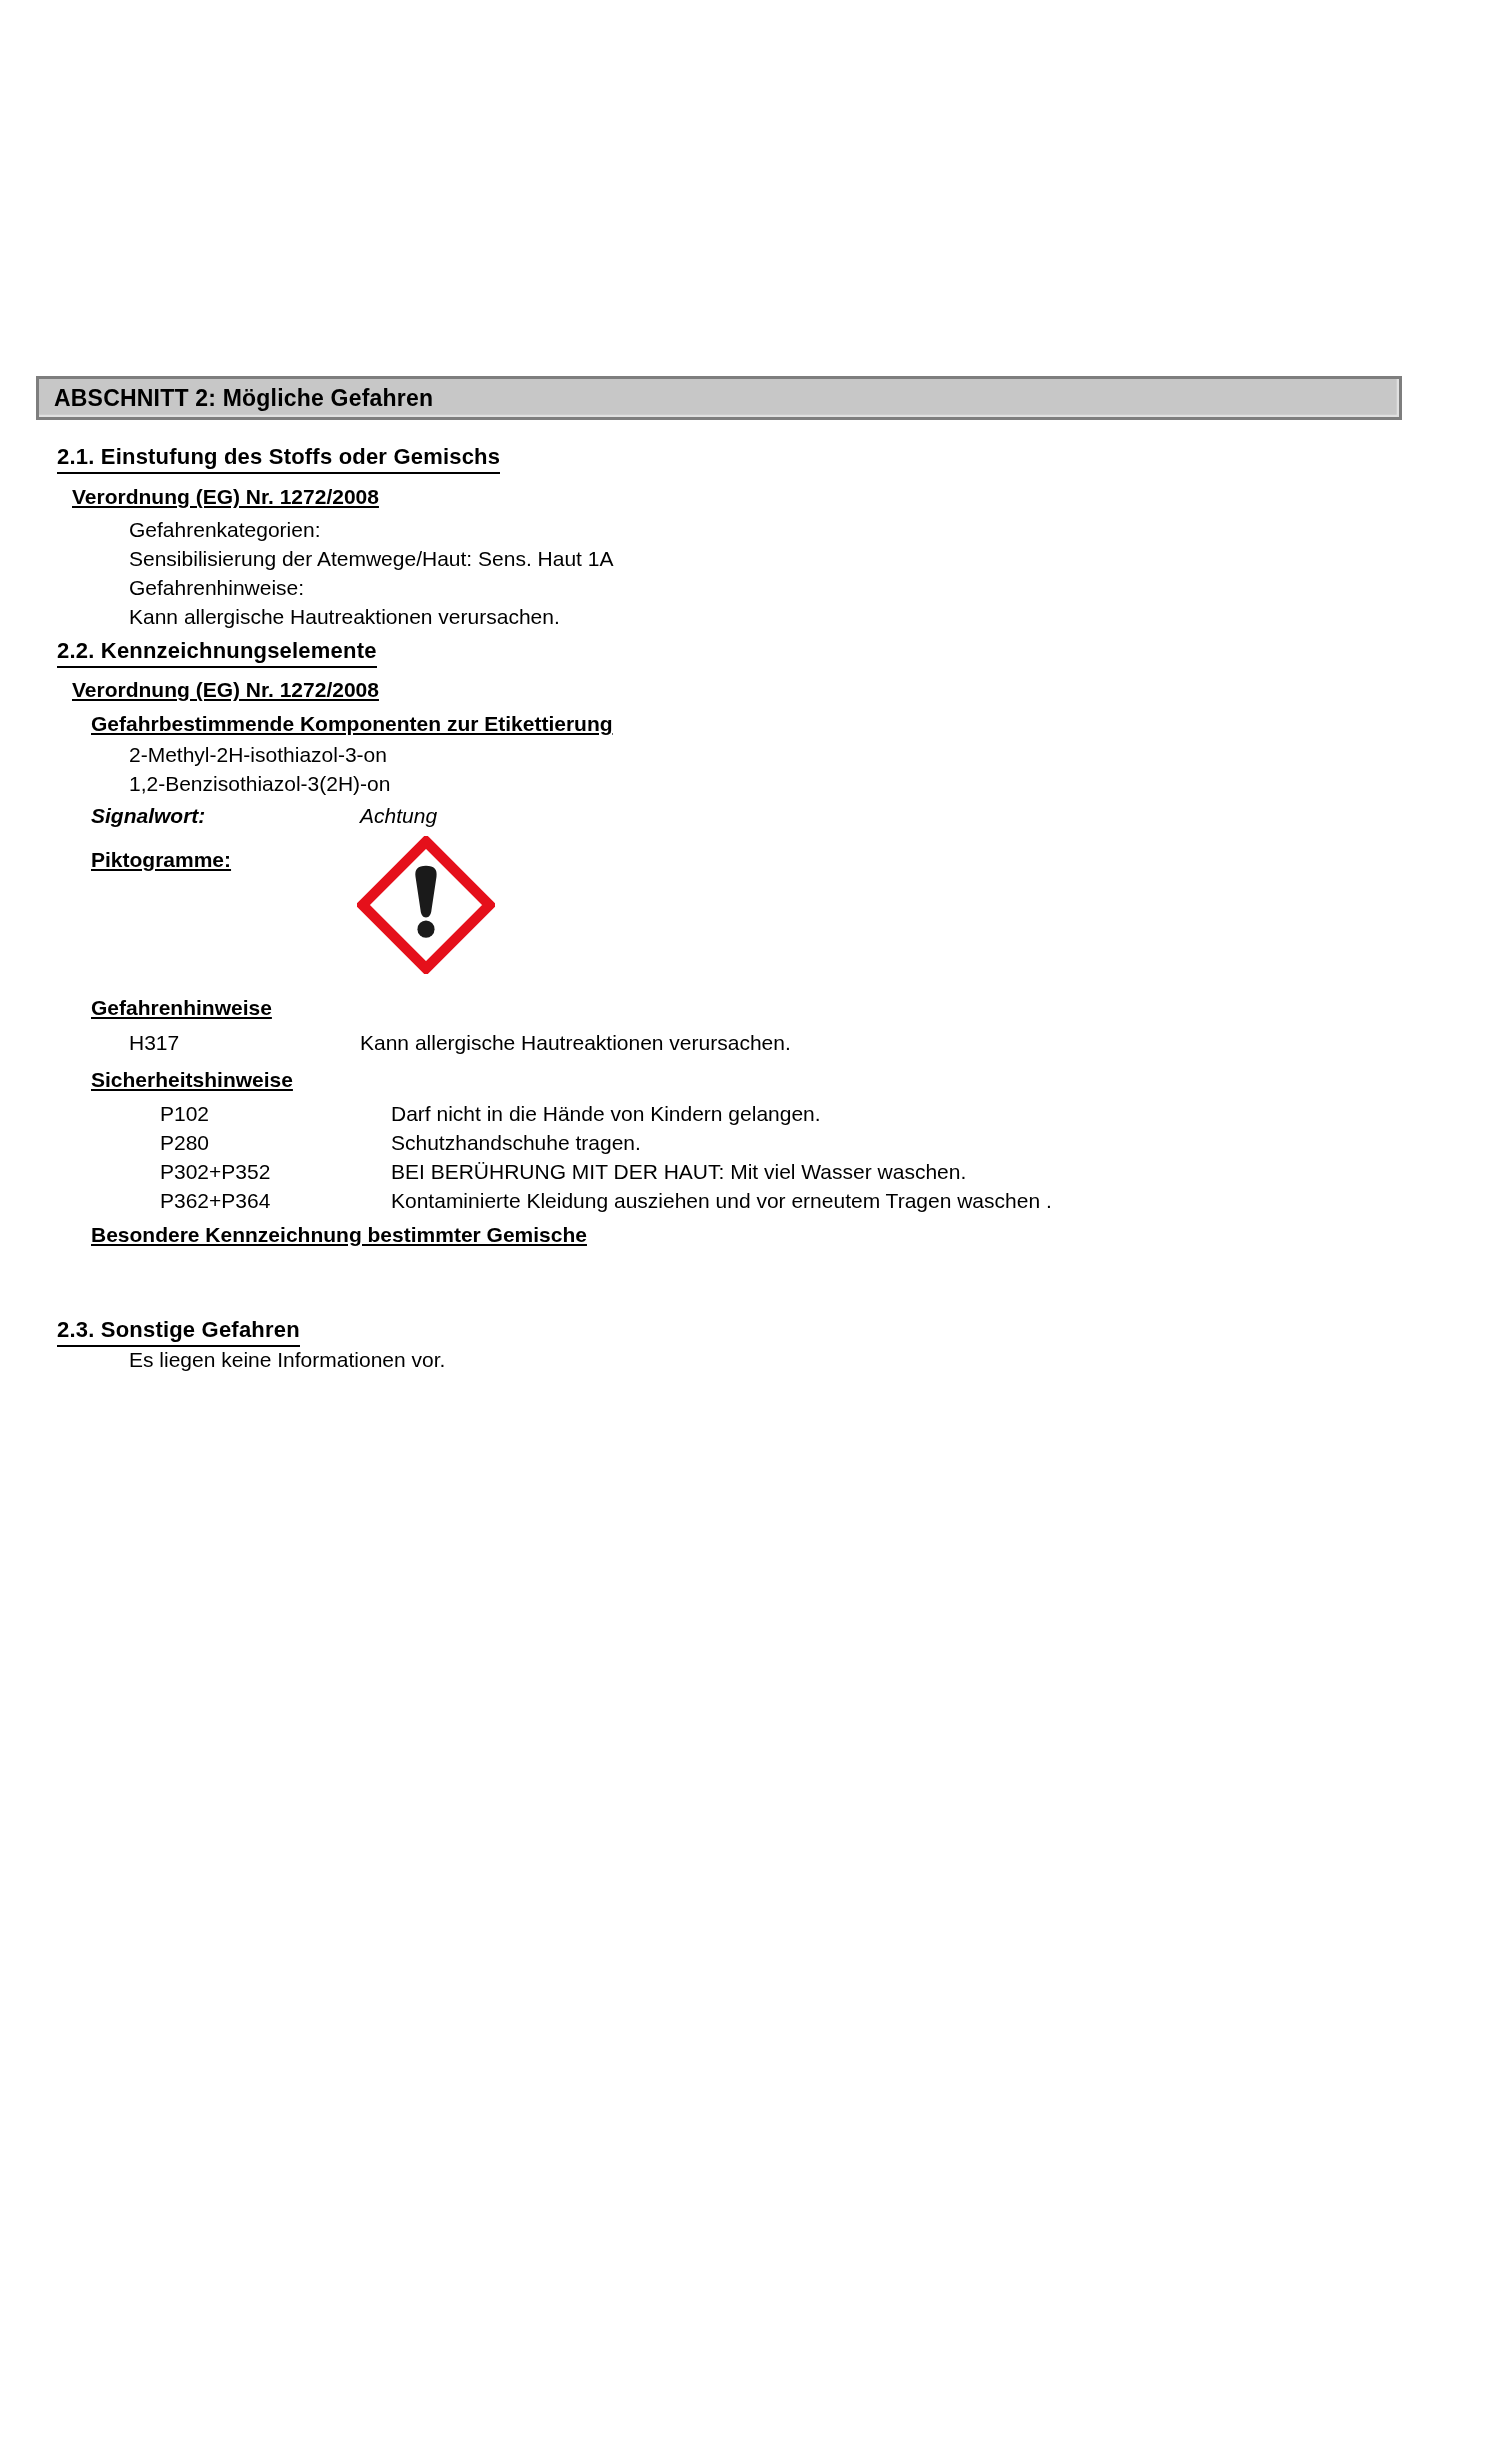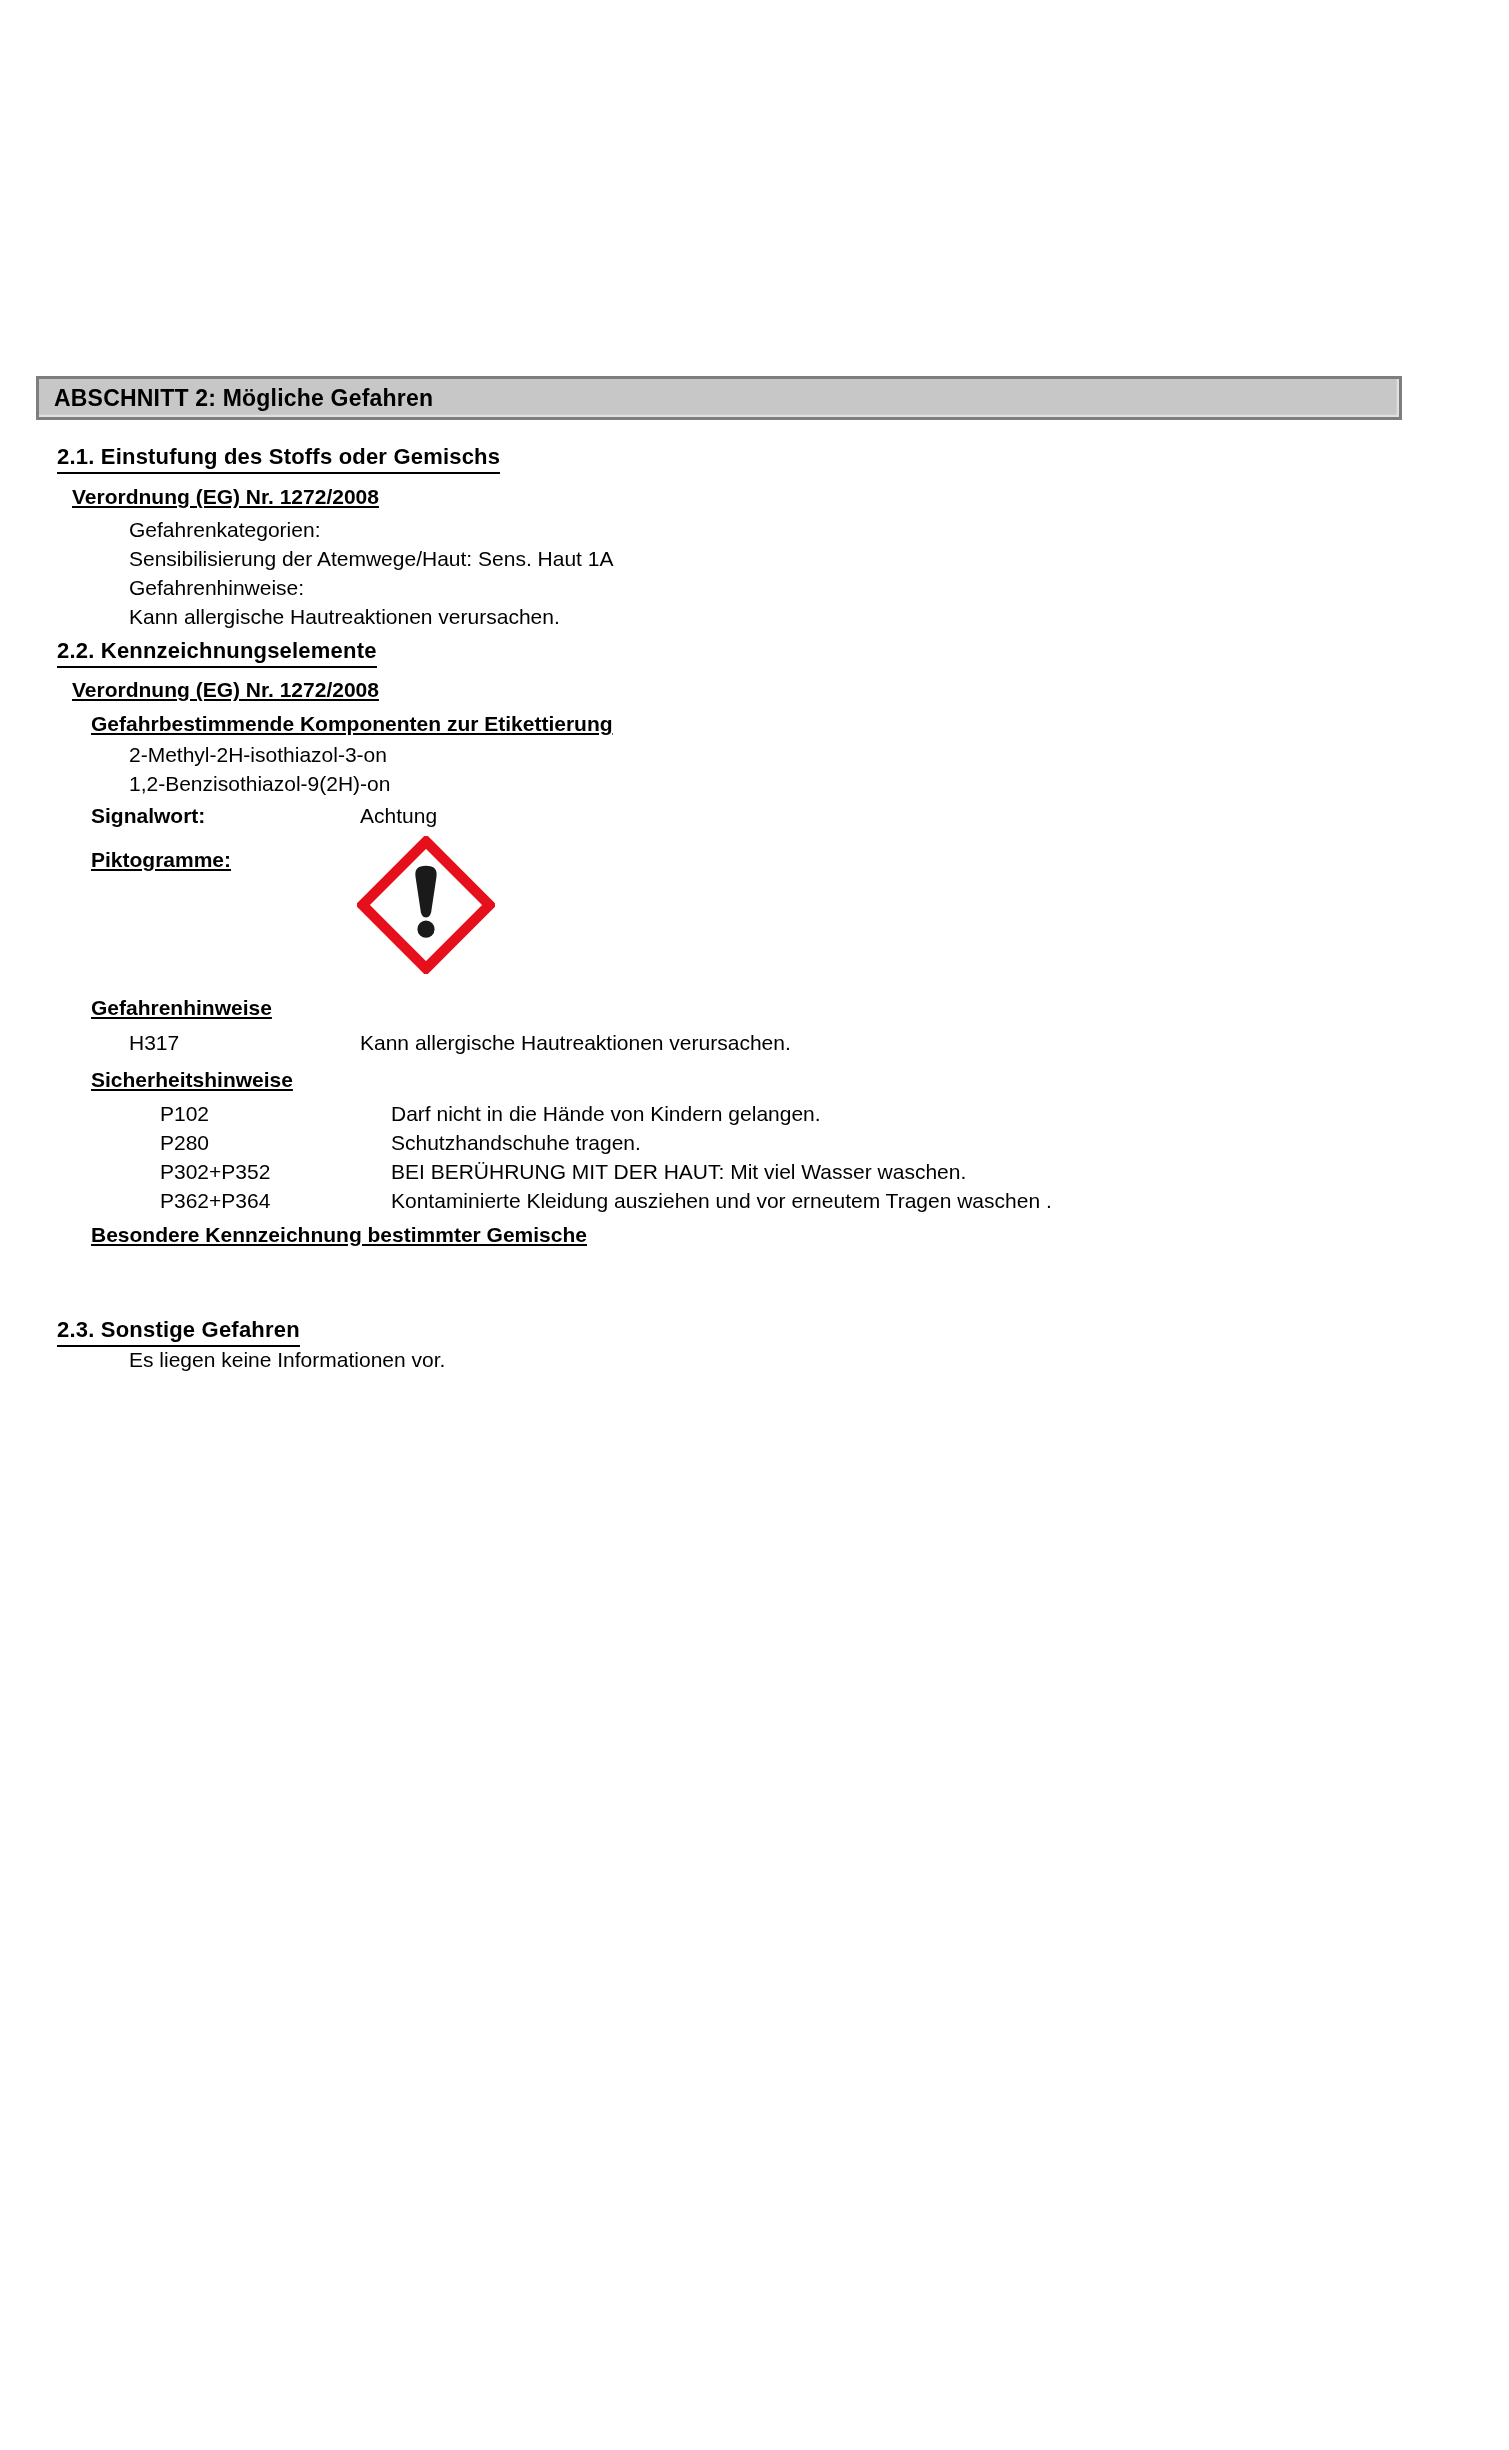--- a/index.html
+++ b/index.html
@@ -34,21 +34,21 @@
     font-weight:bold; font-size:22px;
     display:inline-block;
     border-bottom:2.3px solid #000;
     padding-bottom:1.5px;
     letter-spacing:0.2px;
   }
   .b{font-weight:bold;text-decoration:underline;}
   .lines div{line-height:29px;}
   .row{display:flex; line-height:29px;}
   .row .code{width:231px; flex:0 0 231px;}
-  .kv{display:flex; line-height:29px;}
+  .kv{display:flex; line-height:29px;font-style:italic;}
   .kv .k{width:269px; flex:0 0 269px; font-weight:bold;}
   .euh{width:814px; line-height:29px;}
   .pictogram{
     position:absolute;
     left:357px; top:836px;
     width:138px; height:138px;
   }
 </style>
 </head>
 <body>
@@ -70,21 +70,21 @@
     <div>Kann allergische Hautreaktionen verursachen.</div>
   </div>
 
   <div class="abs" style="left:57px; top:638px;">
     <span class="h-sub">2.2. Kennzeichnungselemente</span>
   </div>
   <div class="abs b" style="left:72px; top:678px;">Verordnung (EG) Nr. 1272/2008</div>
   <div class="abs b" style="left:91px; top:712px;">Gefahrbestimmende Komponenten zur Etikettierung</div>
   <div class="abs lines" style="left:129px; top:740px;">
     <div>2-Methyl-2H-isothiazol-3-on</div>
-    <div>1,2-Benzisothiazol-9(2H)-on</div>
+    <div>1,2-Benzisothiazol-3(2H)-on</div>
   </div>
 
   <div class="abs kv" style="left:91px; top:801px;">
     <span class="k">Signalwort:</span>
     <span>Achtung</span>
   </div>
 
   <div class="abs b" style="left:91px; top:848px;">Piktogramme:</div>
 
   <svg class="pictogram" viewBox="0 0 100 100" aria-hidden="true">

